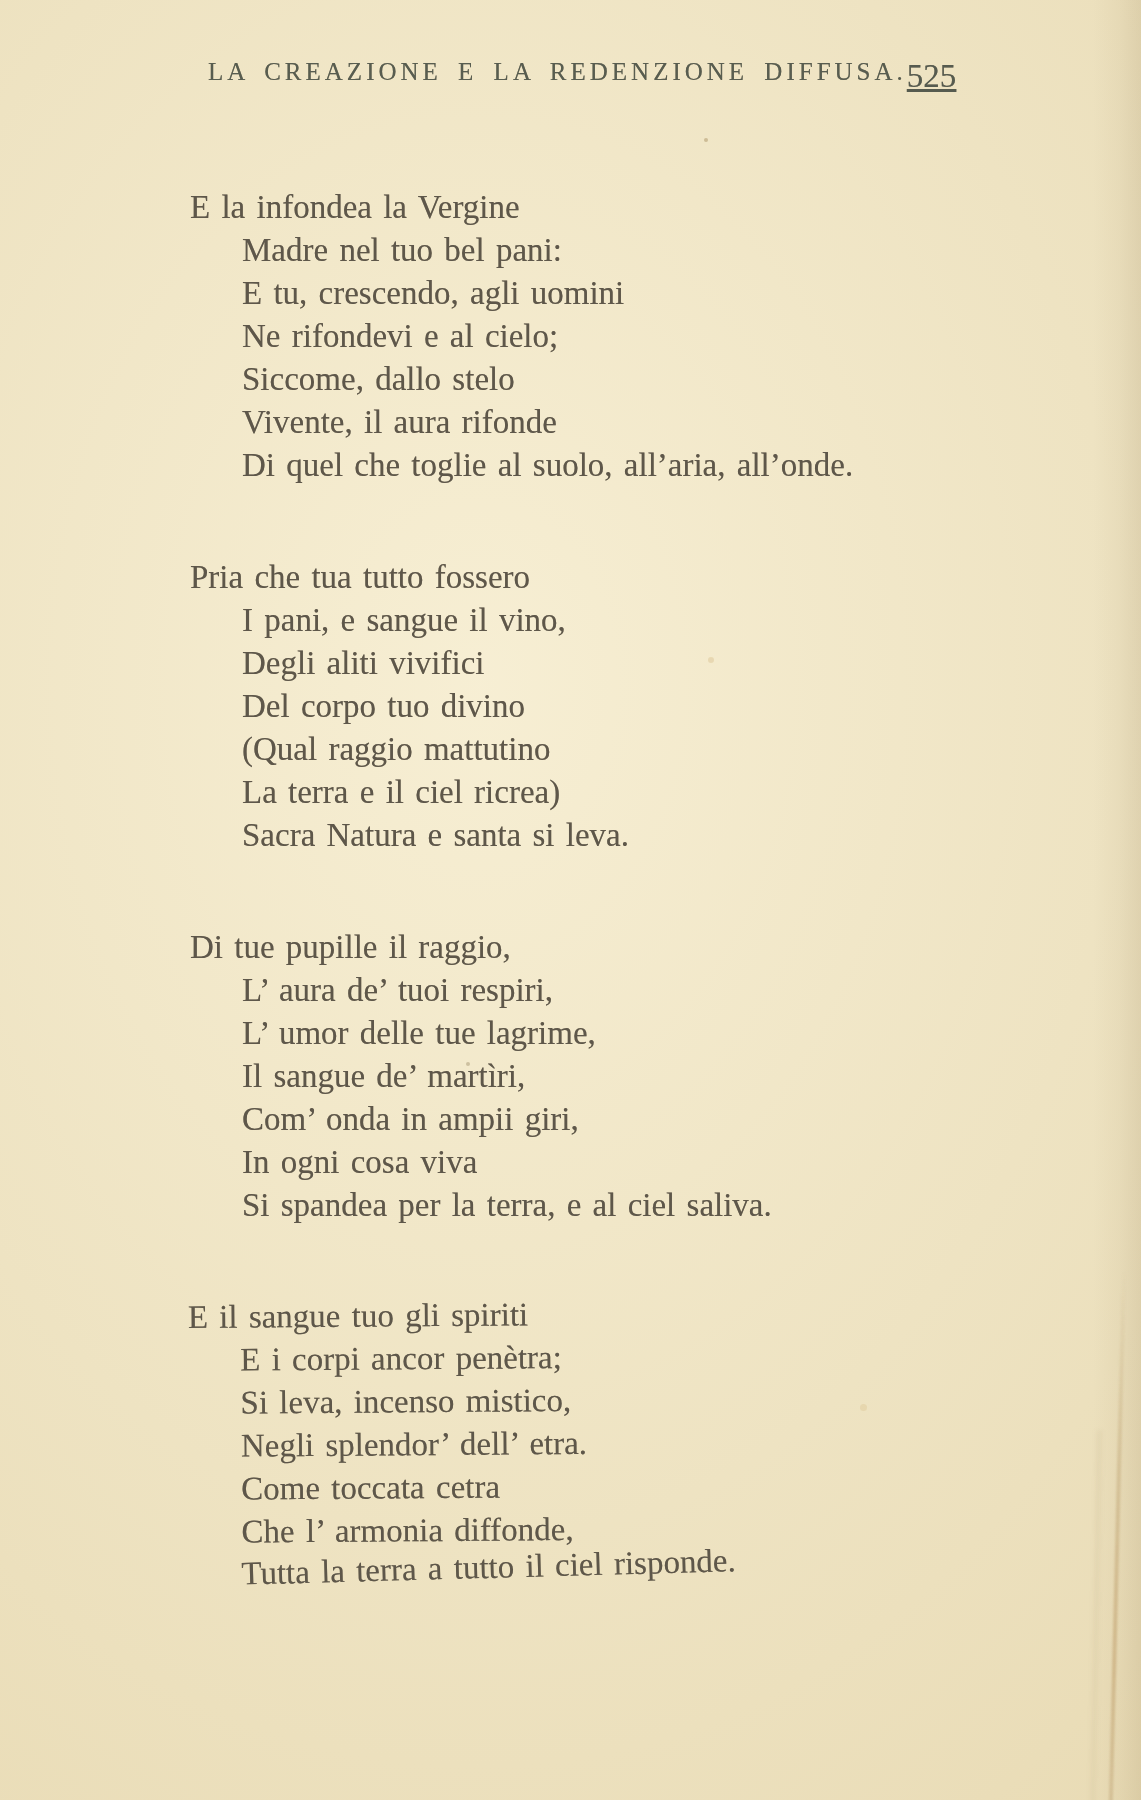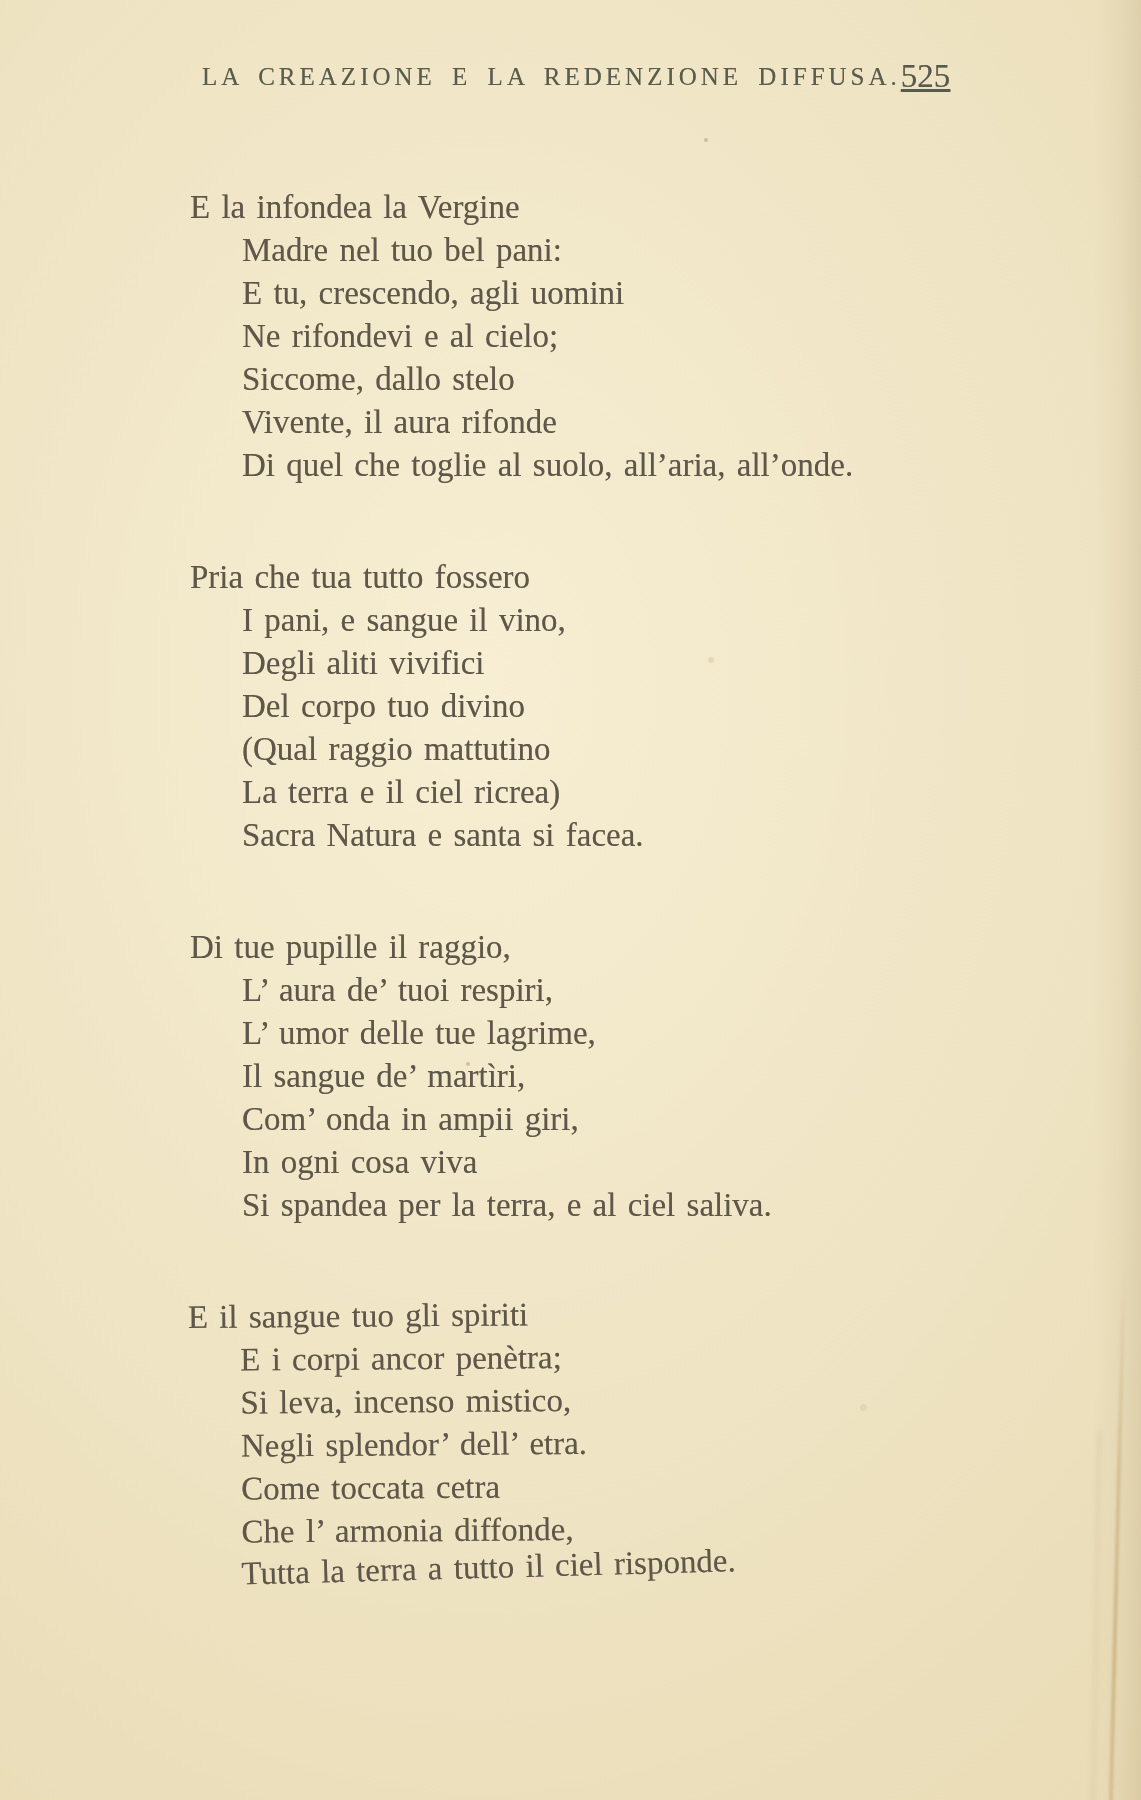--- a/index.html
+++ b/index.html
@@ -66,25 +66,25 @@
   .speck {
     position: absolute;
     border-radius: 50%;
     pointer-events: none;
   }
 
   
   .header {
     position: absolute;
     top: 58px;
-    left: 202px;
+    left: 208px;
     width: 600px;
     display: flex;
     justify-content: space-between;
-    align-items: center;
+    align-items: flex-start;
   }
   .running-title {
     font-size: 25px;
     letter-spacing: 4px;
     word-spacing: 6px;
     color: #585d50;
     text-shadow: 0 0 0.5px rgba(90,80,60,0.55);
     white-space: nowrap;
   }
   .page-number {
@@ -155,21 +155,21 @@
         <div class="line">Vivente, il aura rifonde</div>
         <div class="line">Di quel che toglie al suolo, all’aria, all’onde.</div>
       </div>
       <div class="stanza">
         <div class="line first">Pria che tua tutto fossero</div>
         <div class="line">I pani, e sangue il vino,</div>
         <div class="line">Degli aliti vivifici</div>
         <div class="line">Del corpo tuo divino</div>
         <div class="line">(Qual raggio mattutino</div>
         <div class="line">La terra e il ciel ricrea)</div>
-        <div class="line">Sacra Natura e santa si facea.</div>
+        <div class="line">Sacra Natura e santa si leva.</div>
       </div>
       <div class="stanza">
         <div class="line first">Di tue pupille il raggio,</div>
         <div class="line">L’ aura de’ tuoi respiri,</div>
         <div class="line">L’ umor delle tue lagrime,</div>
         <div class="line">Il sangue de’ martìri,</div>
         <div class="line">Com’ onda in ampii giri,</div>
         <div class="line">In ogni cosa viva</div>
         <div class="line">Si spandea per la terra, e al ciel saliva.</div>
       </div>

